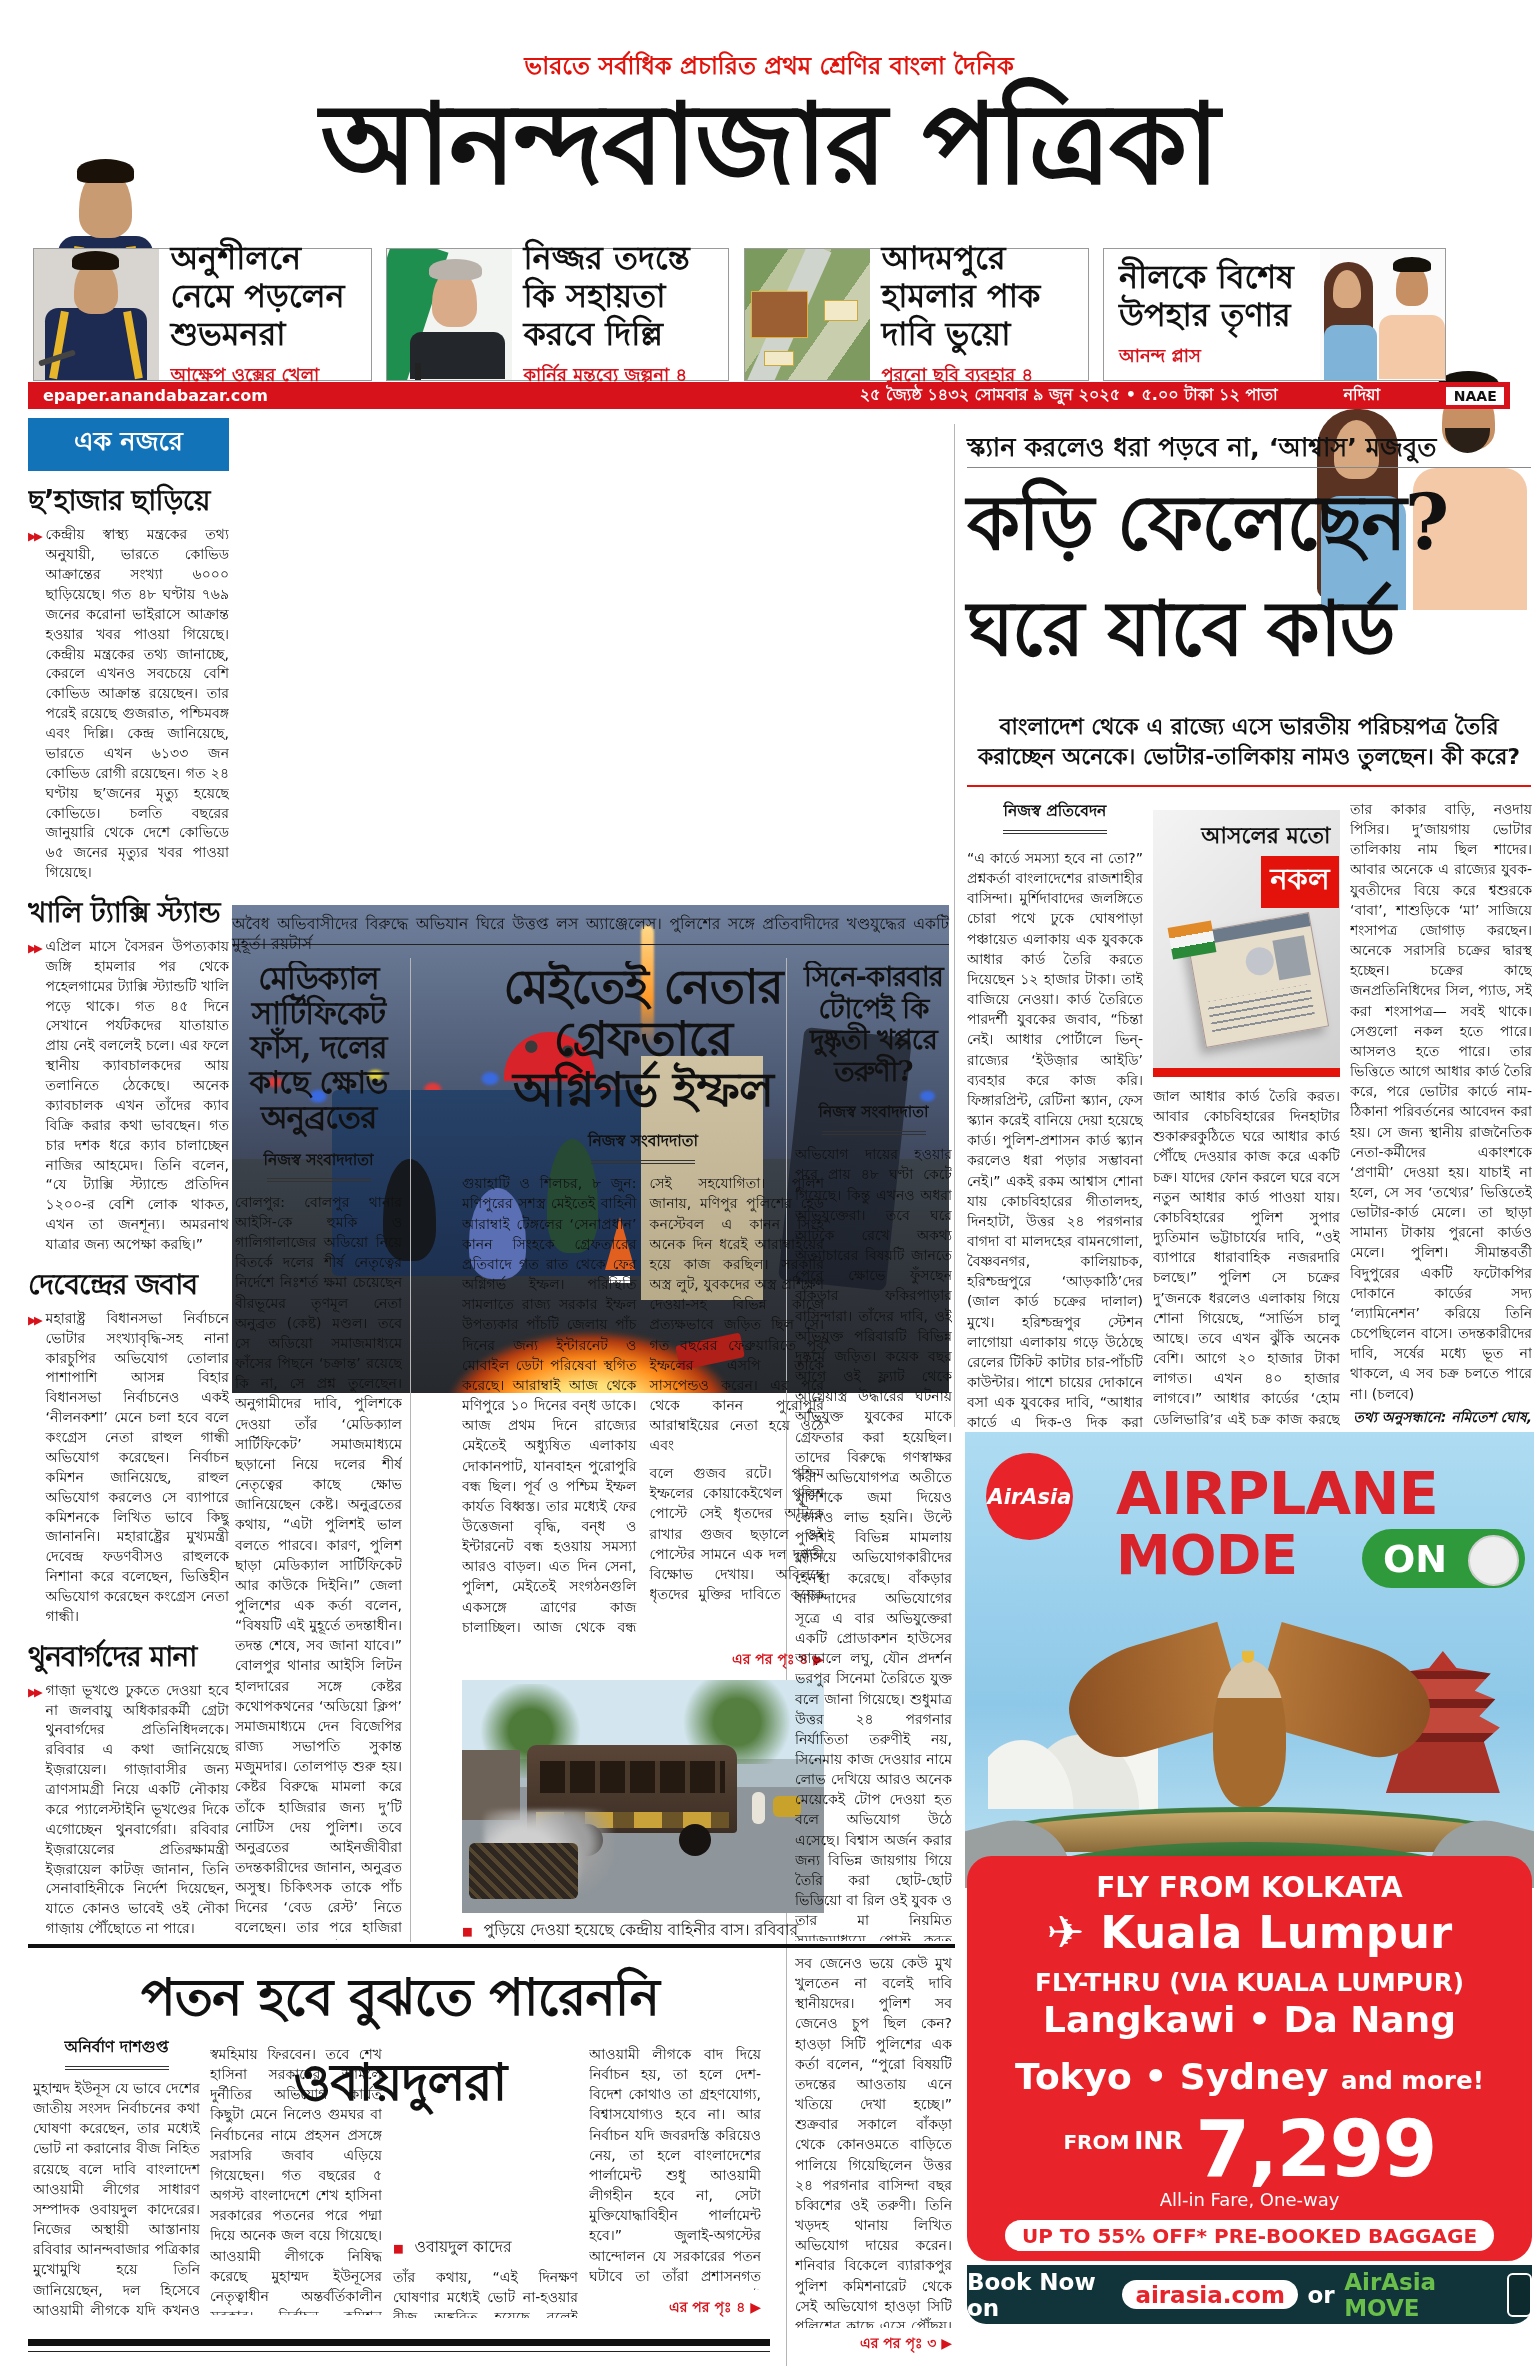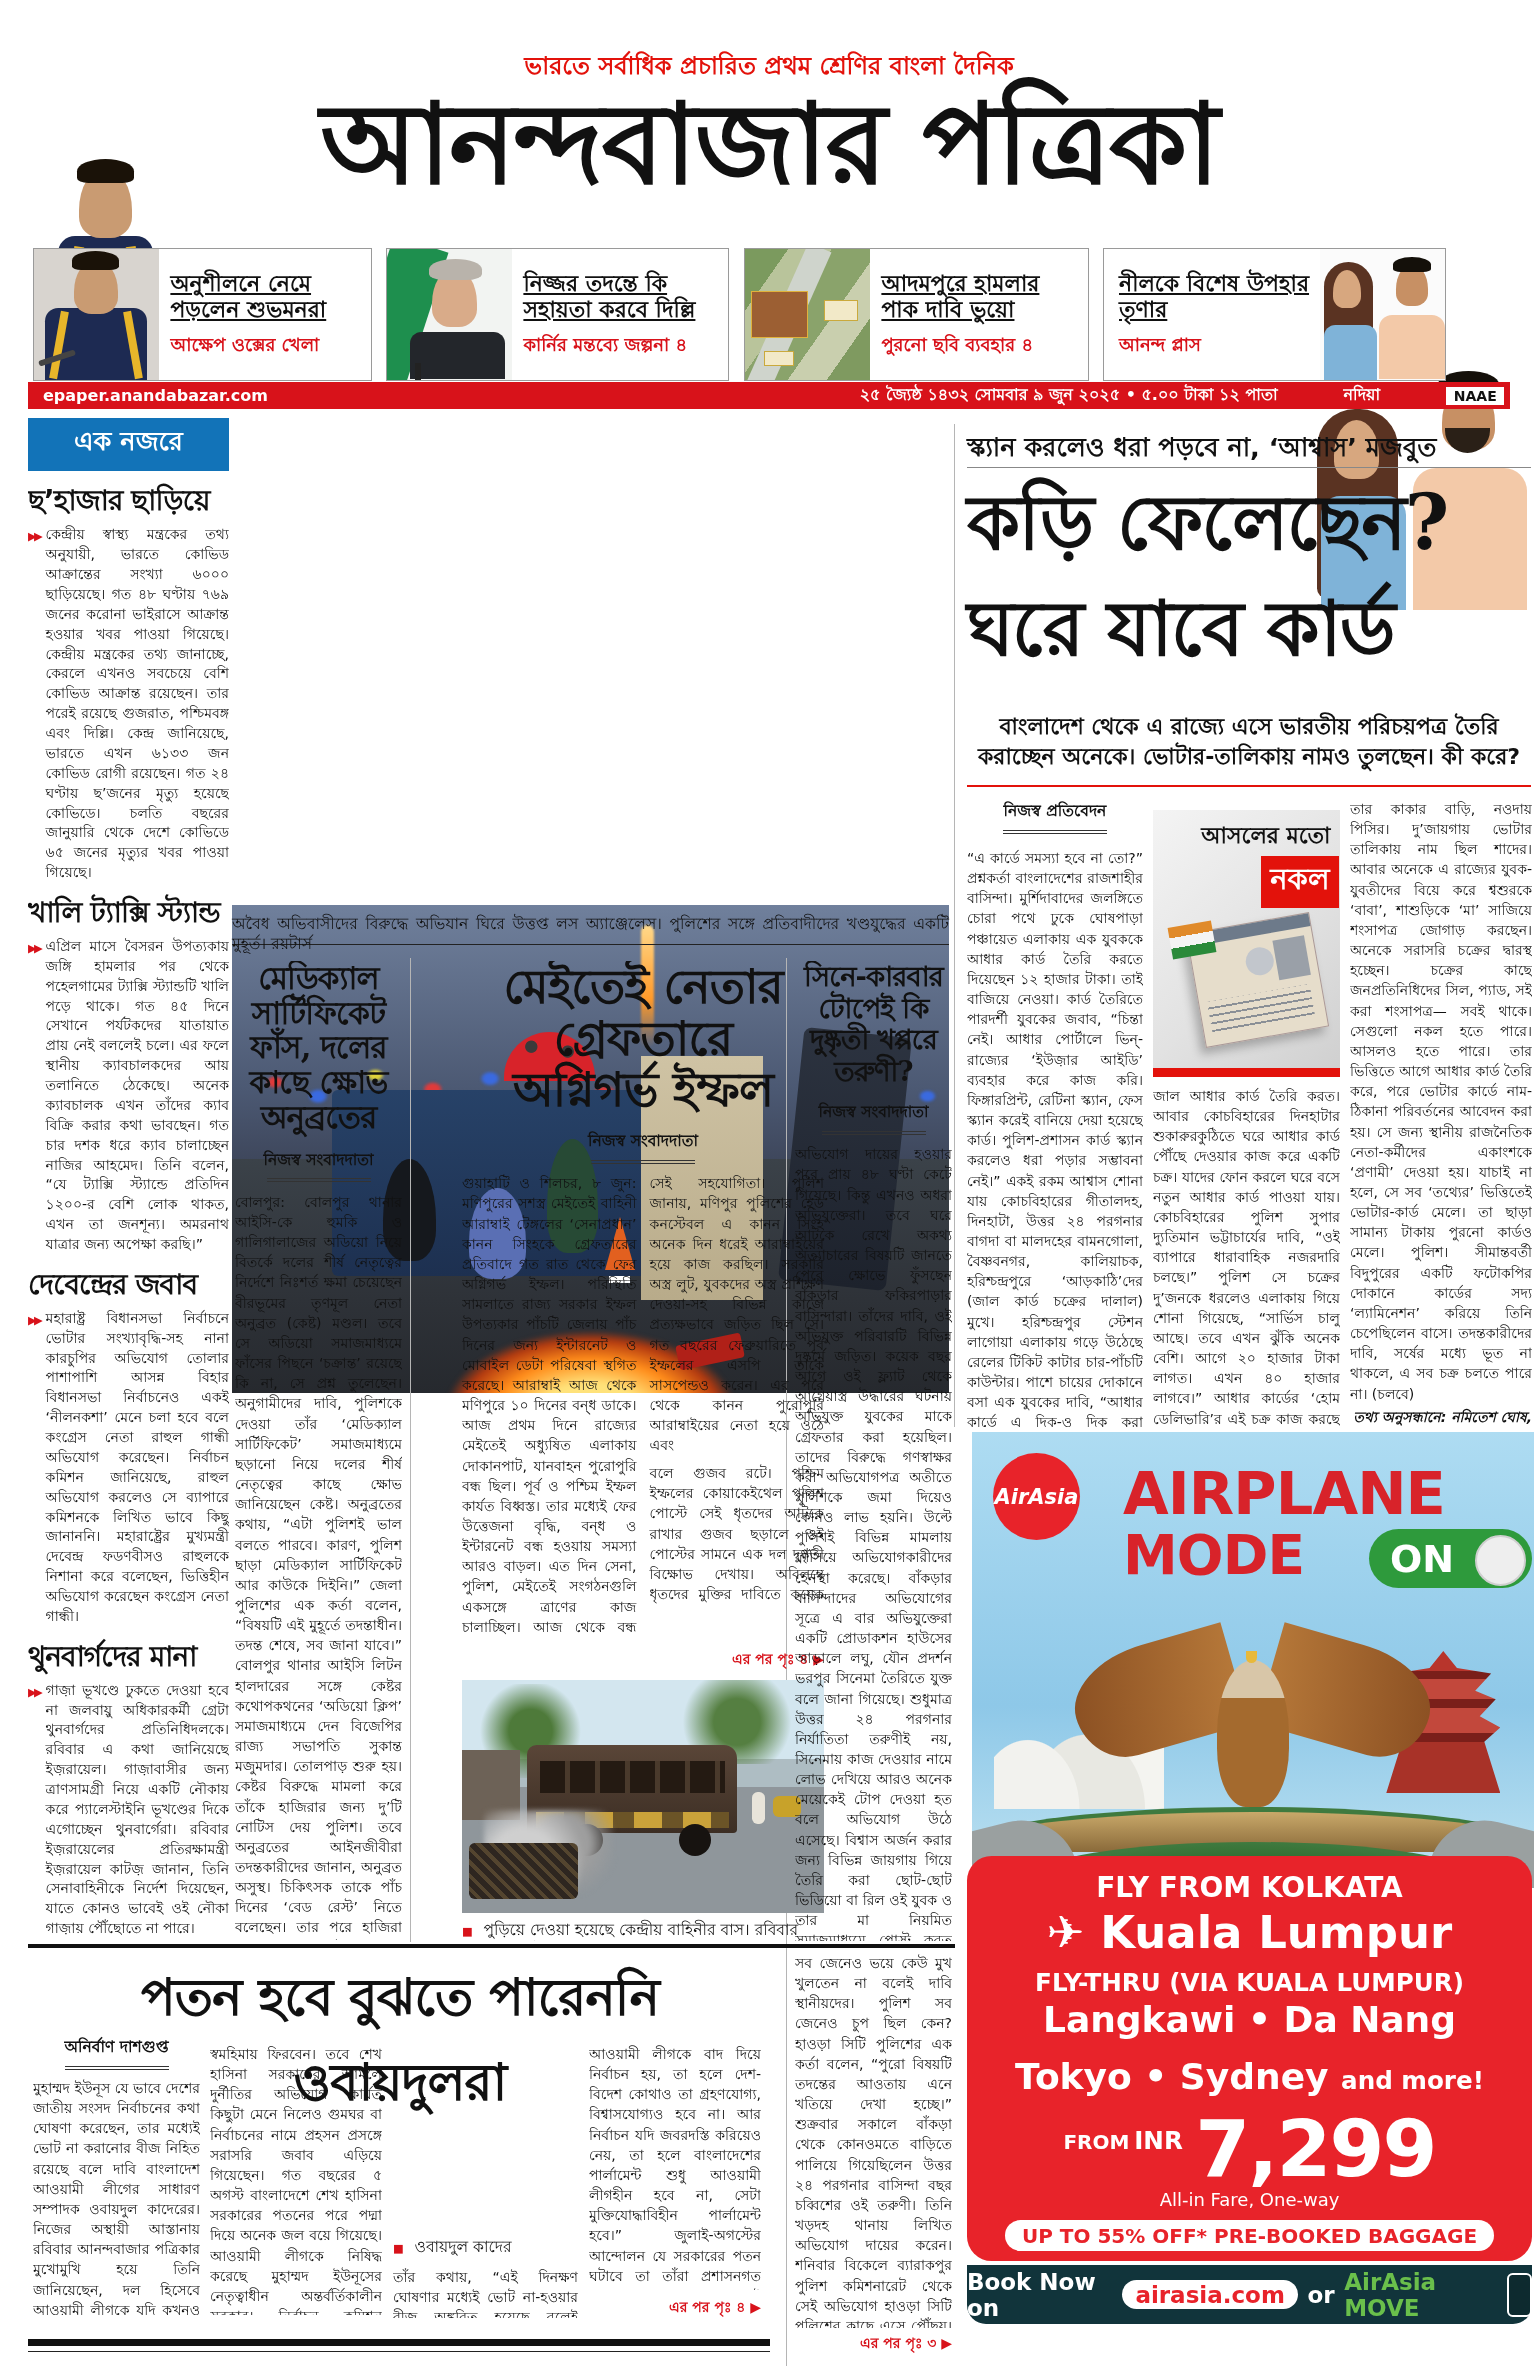--- a/index.html
+++ b/index.html
@@ -15,21 +15,21 @@
   
   .tagline{left:0;right:0;top:47px;text-align:center;color:#e3120b;font-size:24px;font-weight:bold;}
   .masthead{left:0;right:0;top:74px;text-align:center;font-size:112px;font-weight:900;line-height:1.25;
             letter-spacing:-1.9px;white-space:nowrap;}
   .cutout{border-radius:5.7px;}
 
   
   .teaser{top:248px;height:131px;border:0.9px solid #9a9a9a;background:#fff;display:flex;}
   .t-img{width:125px;height:100%;position:relative;overflow:hidden;flex:none;}
   .t-txt{flex:1;padding:9.5px 9.5px 5.7px 11.4px;display:flex;flex-direction:column;justify-content:center;}
-  .t-title{font-size:22px;font-weight:bold;line-height:1.18;text-decoration:underline;}
+  .t-title{font-size:32px;font-weight:bold;line-height:1.18;}
   .t-tag{font-size:18px;font-weight:bold;color:#d8121a;margin-top:7.6px;}
 
   
   .datebar{left:28px;right:28px;top:382px;height:27.4px;background:#d8121a;color:#fff;
            display:flex;align-items:center;font-size:16px;font-weight:bold;}
   .naae{background:#fff;color:#111;padding:0.9px 7.6px;font-weight:bold;font-size:14px;margin-right:5.7px;}
 
   
   .sidebar{left:28px;top:418px;width:201px;height:1529px;overflow:hidden;}
   .sb-head{background:#1273b8;color:#fff;font-size:25.6px;font-weight:bold;text-align:center;
@@ -62,21 +62,21 @@
   .h-cin{font-size:27.4px;font-weight:900;line-height:1.15;text-align:center;letter-spacing:-0.9px;}
   .twocol{column-count:2;column-gap:13.2px;}
 
   
   .inset{left:1153px;top:810px;width:187px;height:267px;background:linear-gradient(135deg,#f4f4f4 0%,#e2e2e2 55%,#cfcfcf 100%);overflow:hidden;}
   .inset-l1{font-size:22px;font-weight:900;text-align:right;padding:7.6px 9.5px 0 0;}
   .inset-l2{display:inline-block;background:#e3120b;color:#fff;font-size:29px;font-weight:900;padding:0 9.5px 2.8px;margin-top:1.9px;}
 
   
   .ad{left:965px;top:1432px;width:569px;height:939px;overflow:hidden;}
-  .ad-sky{position:absolute;left:0;top:0;right:0;height:456px;background:linear-gradient(#aedcf2,#8ec8e8 60%,#bfe3f2);overflow:hidden;margin-left:7px;}
+  .ad-sky{position:absolute;left:0;top:0;right:0;height:456px;background:linear-gradient(#aedcf2,#8ec8e8 60%,#bfe3f2);overflow:hidden;}
   .ad-red{position:absolute;left:1.9px;right:1.9px;top:424px;height:405px;background:#e8232a;border-radius:24.6px;color:#fff;text-align:center;}
   .ad-bar{position:absolute;left:1.9px;right:1.9px;top:833px;height:59px;background:#11343b;border-radius:0 0 19px 19px;
           color:#fff;display:flex;align-items:center;justify-content:center;font-size:23px;font-weight:bold;}
   .pill-site{background:#fff;color:#e8232a;border-radius:19px;padding:1.9px 13.2px;margin:0 9.5px;font-weight:900;}
   .move{color:#6abf4b;font-weight:900;margin-left:9.5px;}
   .ad-airline-logo{position:absolute;left:21px;top:21px;width:87px;height:87px;border-radius:50%;background:#e8232a;
           color:#fff;display:flex;align-items:center;justify-content:center;font-style:italic;font-weight:900;font-size:21px;}
   .ad-h1{position:absolute;left:151px;top:26.5px;font-size:59px;font-weight:900;color:#d8232a;letter-spacing:-0.9px;}
   .ad-h2{position:absolute;left:151px;top:91px;font-size:55px;font-weight:900;color:#d8232a;letter-spacing:-0.9px;}
   .toggle{position:absolute;left:397px;top:97px;width:142px;height:59px;background:#2e9a3c;border-radius:38px;

